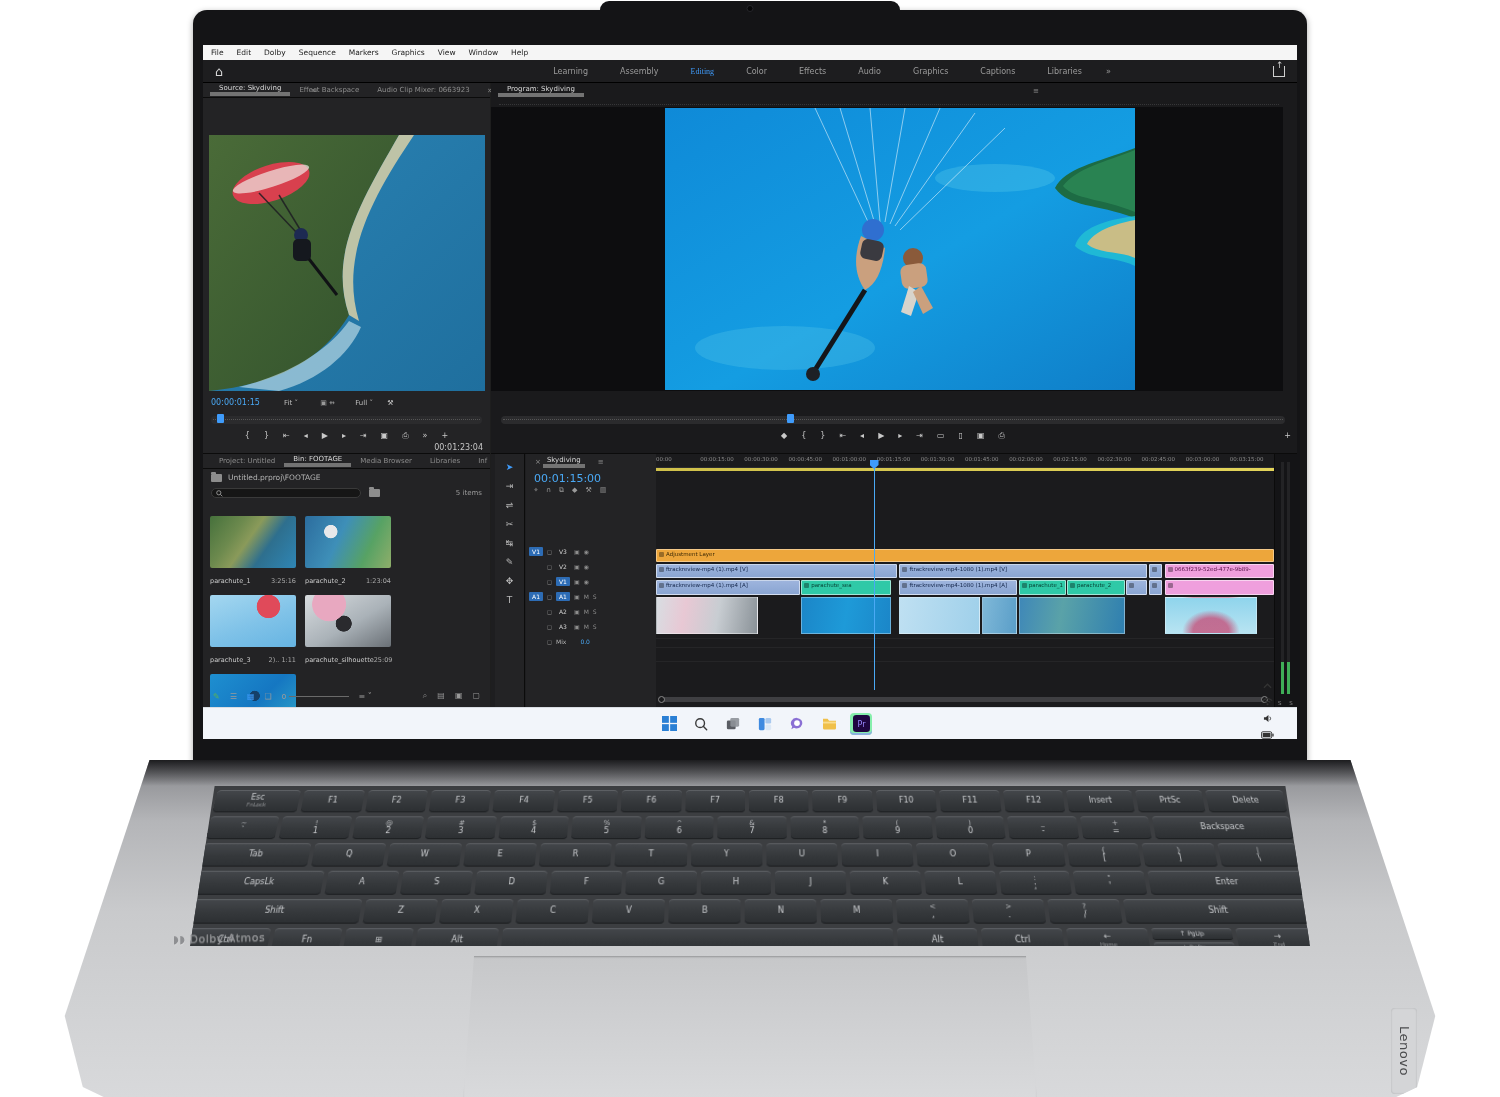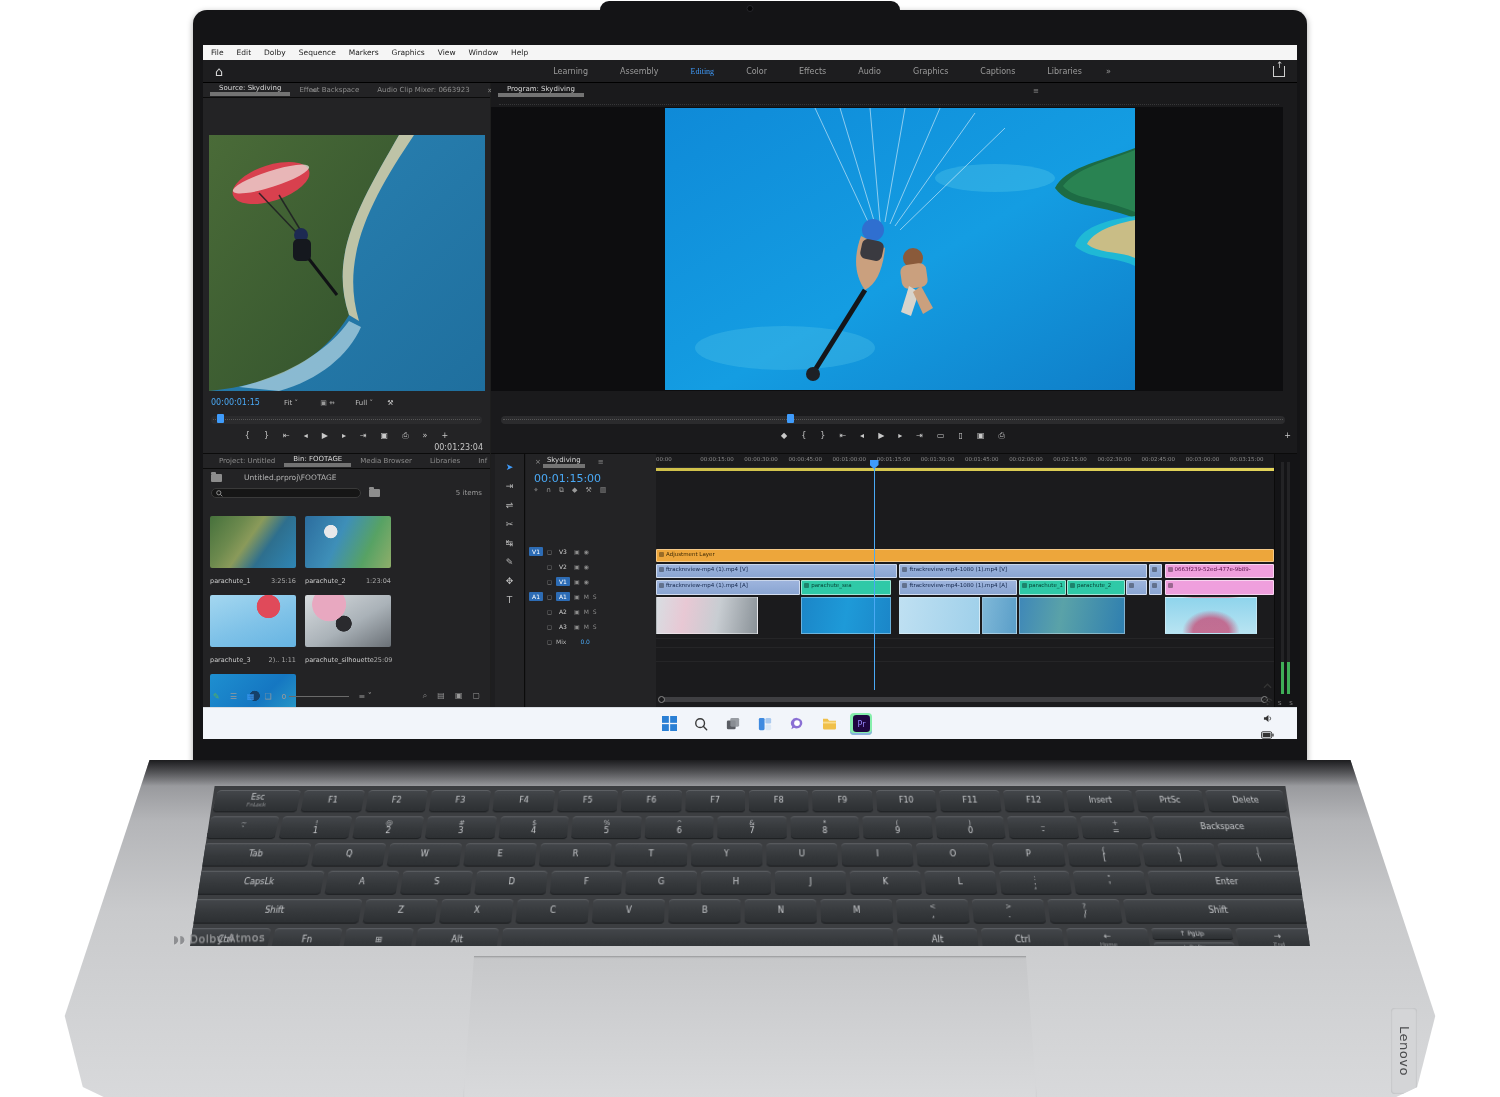--- a/index.html
+++ b/index.html
@@ -72,21 +72,21 @@
   .tc-blue { color:#4aa9f5; font-size:8px; }
   .tc-dur { color:#c6c6c6; font-size:8px; }
   .dd { color:#bdbdbd; font-size:7px; }
   .scrub { position:absolute; height:8px; background:#2b2b2d; border-radius:4px; }
   .scrub:before { content:""; position:absolute; left:2px; right:2px; top:3px; border-top:1px dotted #555; }
   .ph-marker { position:absolute; top:-2px; width:7px; height:9px; background:#3f9bfa; border-radius:1px; }
   .transport { position:absolute; display:flex; gap:14px; justify-content:center; color:#c9c9c9; font-size:8px; }
   .transport span { display:inline-block; }
 
   
-  .bincrumb { display:flex; align-items:center; gap:22px; padding:4px 8px; }
+  .bincrumb { display:flex; align-items:center; gap:6px; padding:4px 8px; }
   .folder-ic { width:11px; height:8px; background:#8d8d8d; border-radius:1px; position:relative; }
   .folder-ic:before { content:""; position:absolute; left:0; top:-2px; width:5px; height:2px; background:#8d8d8d; border-radius:1px 1px 0 0; }
   .bincrumb span { font-size:7.5px; color:#b5b5b5; }
   .binsearch { display:flex; align-items:center; gap:8px; padding:2px 8px; }
   .searchbox { width:150px; height:10px; background:#161616; border:1px solid #3a3a3a; border-radius:5px;
                display:flex; align-items:center; padding-left:4px; }
   .items-count { margin-left:auto; font-size:7px; color:#9a9a9a; }
   .bingrid { position:absolute; left:7px; right:5px; top:62px; display:flex; flex-wrap:wrap; column-gap:9px; row-gap:10px; }
   .bincell { width:86px; }
   .bincell .thumb { width:86px; height:52px; border-radius:2px; }

